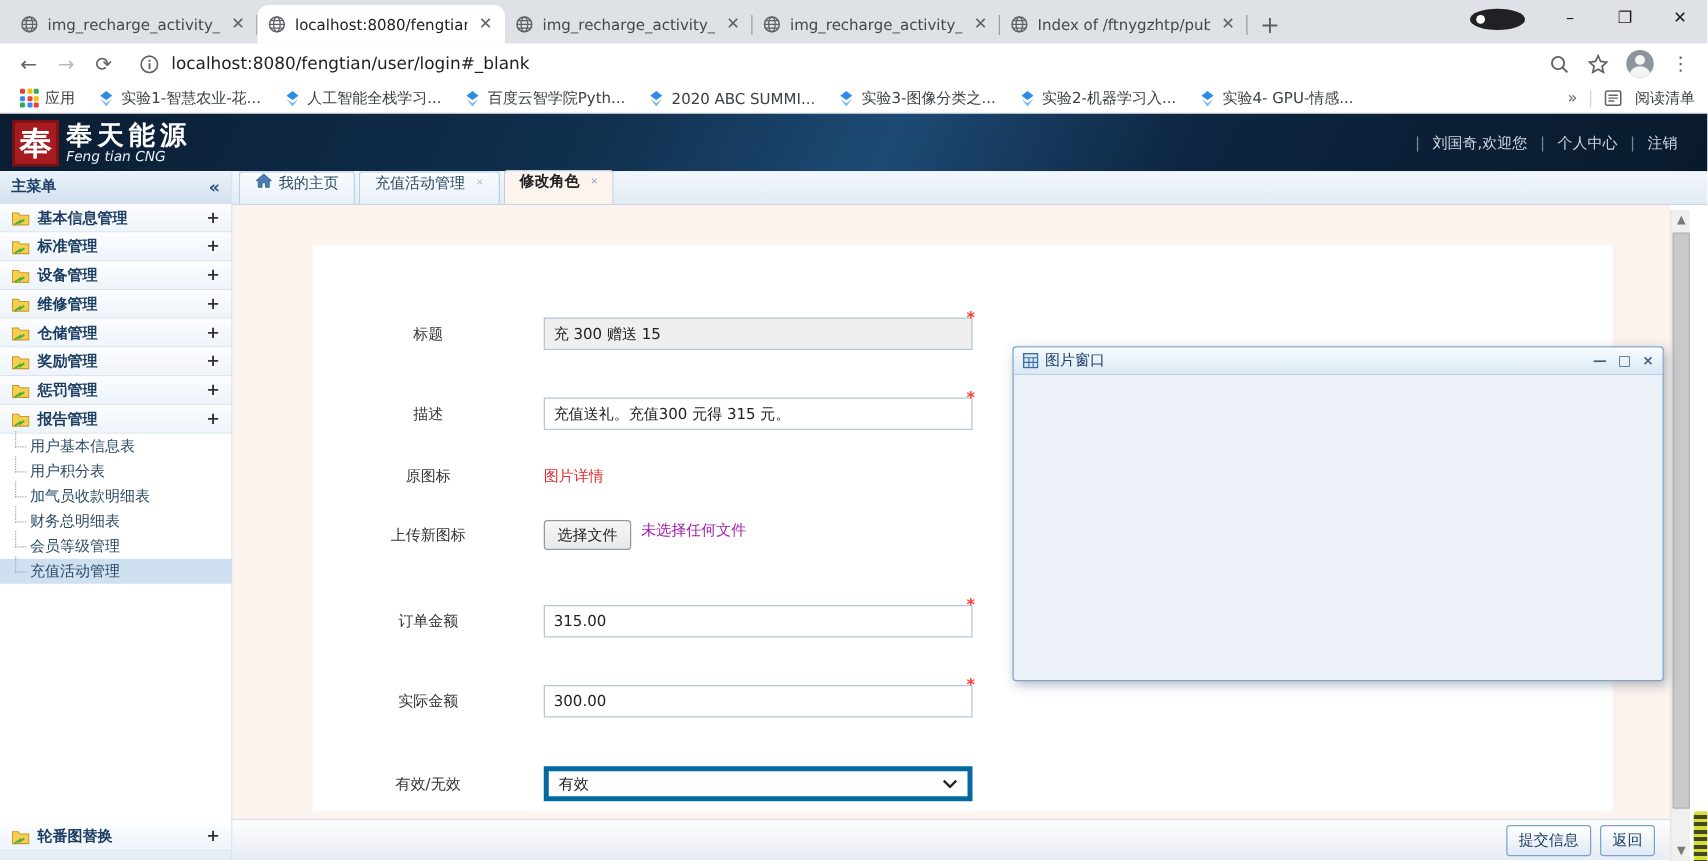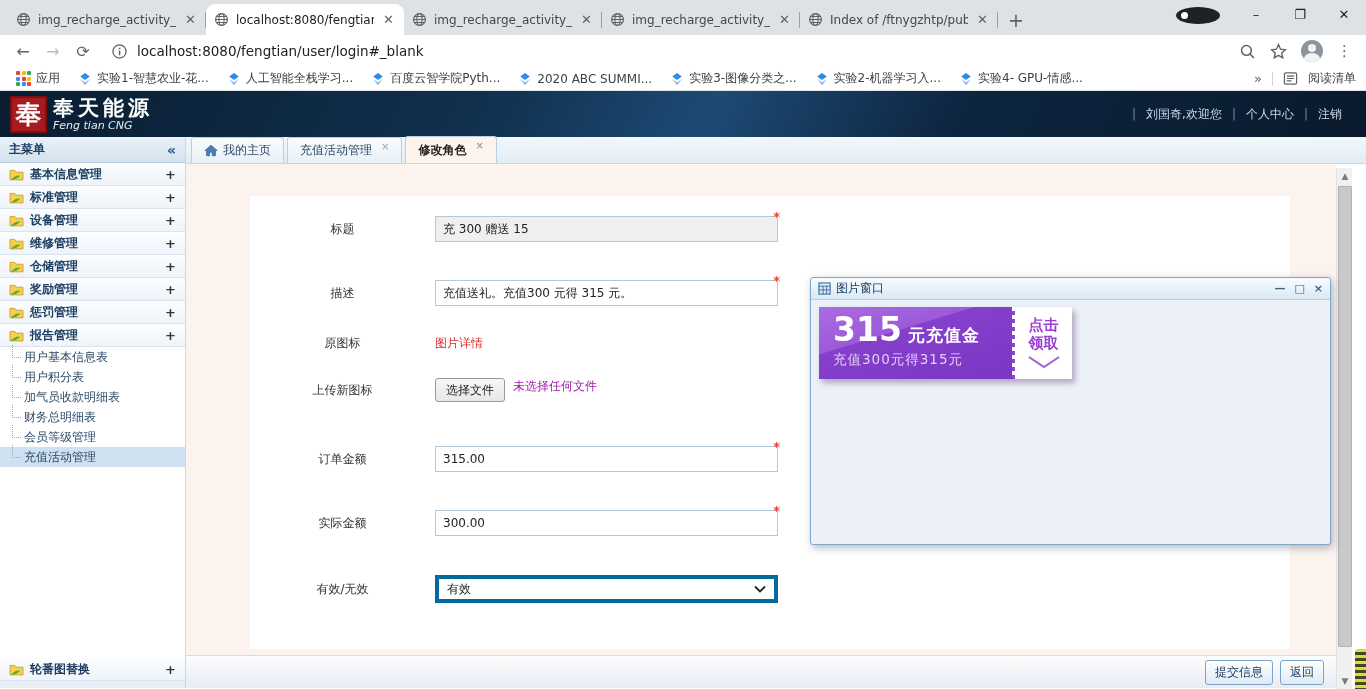--- a/index.html
+++ b/index.html
@@ -74,29 +74,29 @@
     color:#2c4a66; position:relative; background:#fff; }
   .sb-sub::before { content:""; position:absolute; left:12px; top:-2px; width:8px; height:12px;
     border-left:1px dotted #9aa7b2; border-bottom:1px dotted #9aa7b2; }
   .sb-sub.selected { background:#cfe1f1; }
   .sb-spacer { flex:1; background:#fff; }
   .sb-bottom-gap { height:7px; background:#e7eef5; }
 
   .content-col { flex:1; display:flex; flex-direction:column; position:relative; }
   .ctabs { height:27px; flex:none; background:linear-gradient(#f2f7fb,#e3ecf4); display:flex;
     align-items:flex-end; padding-left:5px; gap:3px; border-bottom:1px solid #c6d6e4; }
-  .ctab { height:26px; display:flex; align-items:center; gap:5px; padding:0 12px;
+  .ctab { height:26px; display:flex; align-items:flex-start; gap:5px; padding:0 12px;
     border:1px solid #b9cfe2; border-bottom:none; border-radius:3px 3px 0 0;
-    background:linear-gradient(#fafcfe,#e8f0f7); color:#2c4a66; position:relative; }
+    background:linear-gradient(#fafcfe,#e8f0f7); color:#2c4a66; position:relative;font-family:Liberation Serif, serif; }
   .ctab.active { background:#fdf4ee; font-weight:bold; color:#222; height:27px; }
   .ctab .cclose { font-size:10px; color:#8fa8c0; margin-left:4px; align-self:flex-start; margin-top:3px; }
 
   .content { flex:1; background:#fcf3ee; position:relative; margin-right:30px; }
   .panel { position:absolute; left:64px; top:32px; right:46px; bottom:6px; background:#fff; }
-  .form { padding-top:19px; }
+  .form { padding-top:19px;margin-top:38px; }
   .frow { height:28px; display:flex; align-items:center; }
   .flabel { width:185px; text-align:center; color:#333; flex:none; }
   .fval { position:relative; display:flex; align-items:flex-start; }
   .tinput { width:343px; height:26px; border:1px solid #b6c8d6; padding:0 7px; font-size:12px;
     color:#222; font-family:inherit; background:#fff; }
   .tinput.gray { background:#efefef; }
   .req { position:absolute; top:-7px; right:-2px; color:#ff3b30; font-size:13px; font-weight:bold; }
   .red-link { color:#e02b2b; }
   .file-btn { height:24px; padding:0 10px; border:1px solid #8f9aa3; border-radius:3px;
     background:linear-gradient(#f6f6f6,#e8e8e8); color:#222; font-size:12px; font-family:inherit; }
@@ -525,39 +525,20 @@
           <rect x="1" y="1" width="12" height="12" fill="#dcebf7" stroke="#3f6ea0" stroke-width="1.2"></rect>
           <path d="M1 4.5h12M5.5 4.5v8.5M9.2 4.5v8.5M1 8.5h12" stroke="#3f6ea0" stroke-width="1"></path>
         </svg>
       <span>图片窗口</span>
       <span class="popup-ctl">
         <span>—</span>
         <span>□</span>
         <span>×</span>
       </span>
     </div>
-    <div class="popup-body">
-      <div class="coupon">
-        <div class="coupon-left">
-          <div class="coupon-amt-row">
-            <span class="coupon-amt">315</span>
-            <span class="coupon-unit">元充值金</span>
-          </div>
-          <div class="coupon-sub">充值300元得315元</div>
-        </div>
-        <div class="coupon-perf"></div>
-        <div class="coupon-right">
-          <span>点击</span>
-          <span>领取</span>
-          <svg class="coupon-chev" width="34" height="14" viewBox="0 0 34 14">
-              <path d="M2 2 L17 12 L32 2" fill="none" stroke="#a15ddb" stroke-width="2"></path>
-            </svg>
-        </div>
-      </div>
-    </div>
   </div>
 
   <div class="scrollbar">
     <span class="sb-arrow up">▲</span>
     <span class="sb-thumb"></span>
     <span class="sb-arrow down">▼</span>
   </div>
   <div class="striped-corner"></div>
 
 </div>

